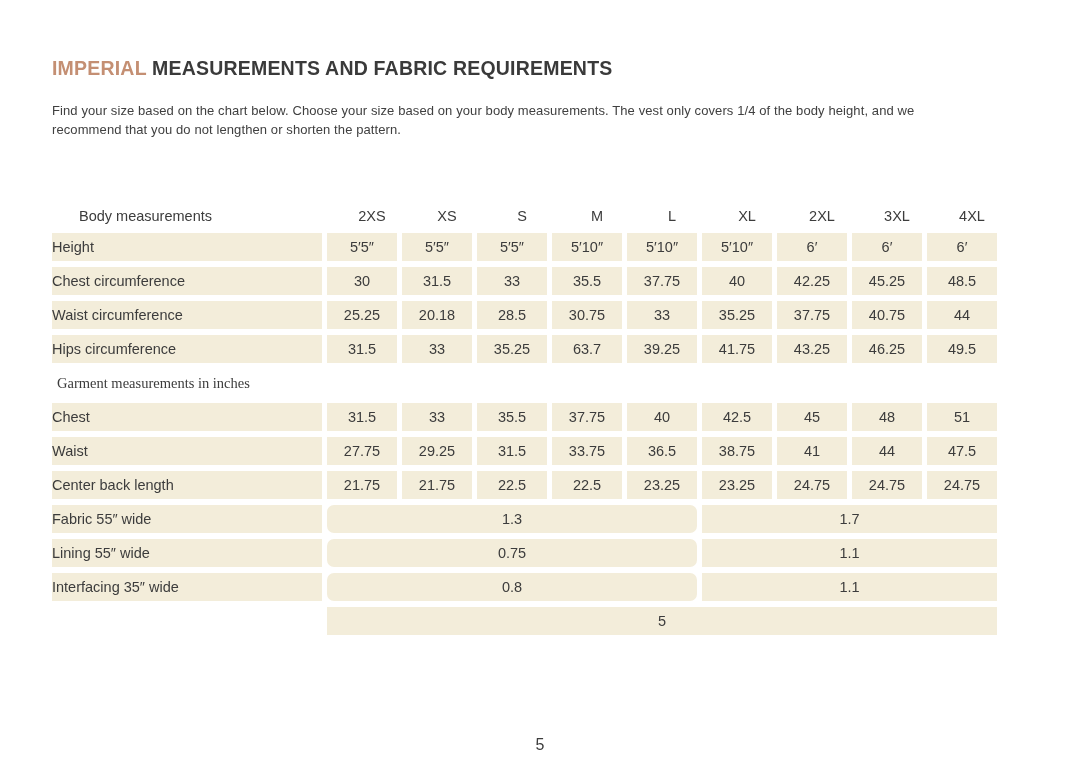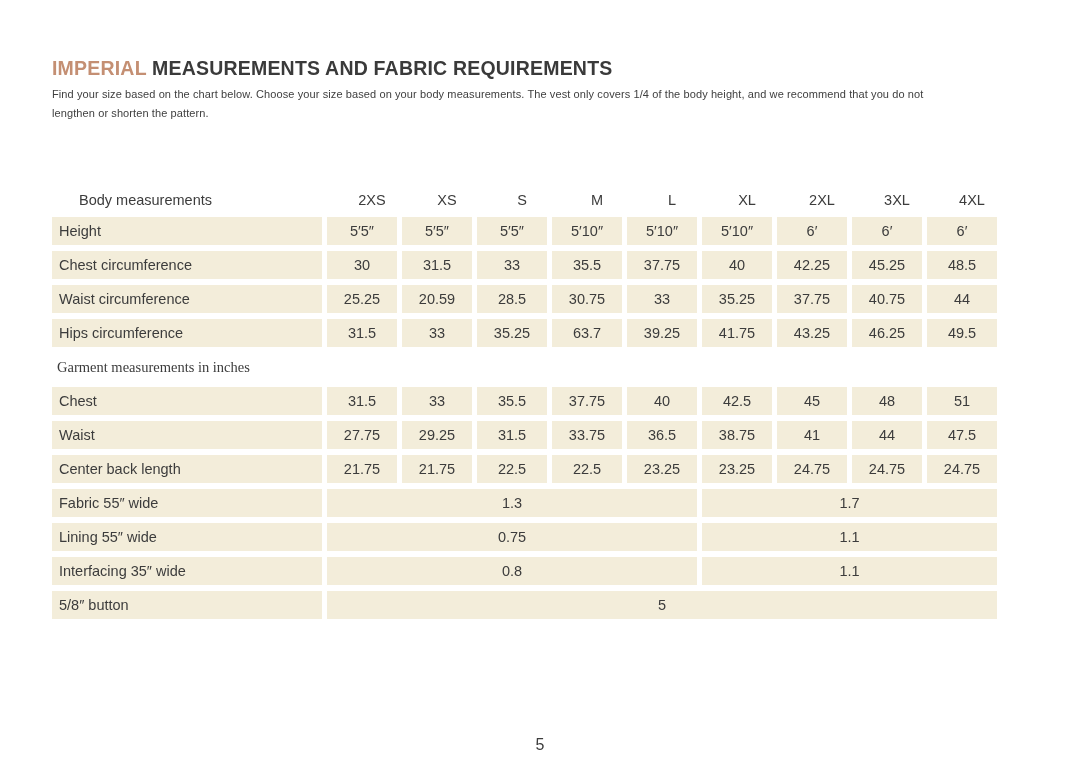--- a/index.html
+++ b/index.html
@@ -8,21 +8,21 @@
     font-family:"Liberation Sans","DejaVu Sans",sans-serif;
     color:#3d3d3d;-webkit-font-smoothing:antialiased;
   }
   .page-inner{position:absolute;left:52px;top:57px;width:976px;}
   .doc-title{
     font-size:19.5px;letter-spacing:.2px;font-weight:700;
     color:#3a3a3a;white-space:nowrap;
   }
   .doc-title .accent{color:#c48f73;}
   .intro{
-    margin-top:5px;font-size:11px;line-height:19px;color:#404040;
+    margin-top:21px;font-size:13px;line-height:19px;color:#404040;
     width:916px;letter-spacing:.1px;
   }
   .size-table{
     margin-top:66px;width:945px;
     display:grid;
     grid-template-columns:270px repeat(9,1fr);
     grid-template-rows:22px;
     grid-auto-rows:28px;
     column-gap:5px;row-gap:6px;
     font-size:14.5px;
@@ -31,27 +31,27 @@
     display:flex;align-items:center;justify-content:center;
     color:#3c3c3c;
     margin-left:20px;
   }
   .size-table .hdr.label-col{justify-content:flex-start;padding-left:7px;}
   .size-table .cell{
     background:#f3edda;
     display:flex;align-items:center;justify-content:center;
     color:#3c3c3c;
   }
-  .size-table .cell.label{justify-content:flex-start;padding-left:7px;}
+  .size-table .cell.label{justify-content:flex-start;padding-left:0;}
   .size-table .section{
     grid-column:1 / -1;
     display:flex;align-items:center;
     padding-left:5px;color:#3c3c3c;background:transparent;font-family:Liberation Serif, serif;
   }
-  .span5{grid-column:2 / span 5;}
+  .span5{grid-column:2 / span 5;border-radius:7px;}
   .span4{grid-column:7 / span 4;}
   .span9{grid-column:2 / span 9;}
   .page-number{
     position:absolute;left:0;top:736px;width:1080px;
     text-align:center;font-size:16px;color:#3c3c3c;
   }
 </style>
 </head>
 <body>
 
@@ -87,21 +87,21 @@
       <div class="cell">31.5</div>
       <div class="cell">33</div>
       <div class="cell">35.5</div>
       <div class="cell">37.75</div>
       <div class="cell">40</div>
       <div class="cell">42.25</div>
       <div class="cell">45.25</div>
       <div class="cell">48.5</div>
       <div class="cell label">Waist circumference</div>
       <div class="cell">25.25</div>
-      <div class="cell">20.59</div>
+      <div class="cell">20.18</div>
       <div class="cell">28.5</div>
       <div class="cell">30.75</div>
       <div class="cell">33</div>
       <div class="cell">35.25</div>
       <div class="cell">37.75</div>
       <div class="cell">40.75</div>
       <div class="cell">44</div>
       <div class="cell label">Hips circumference</div>
       <div class="cell">31.5</div>
       <div class="cell">33</div>
@@ -145,18 +145,17 @@
       <div class="cell">24.75</div>
       <div class="cell label">Fabric 55″ wide</div>
       <div class="cell span5">1.3</div>
       <div class="cell span4">1.7</div>
       <div class="cell label">Lining 55″ wide</div>
       <div class="cell span5">0.75</div>
       <div class="cell span4">1.1</div>
       <div class="cell label">Interfacing 35″ wide</div>
       <div class="cell span5">0.8</div>
       <div class="cell span4">1.1</div>
-      <div class="cell label">5/8″ button</div>
       <div class="cell span9">5</div>
     </div>
 </div>
 
 <div class="page-number">5</div>
 
 </body></html>

